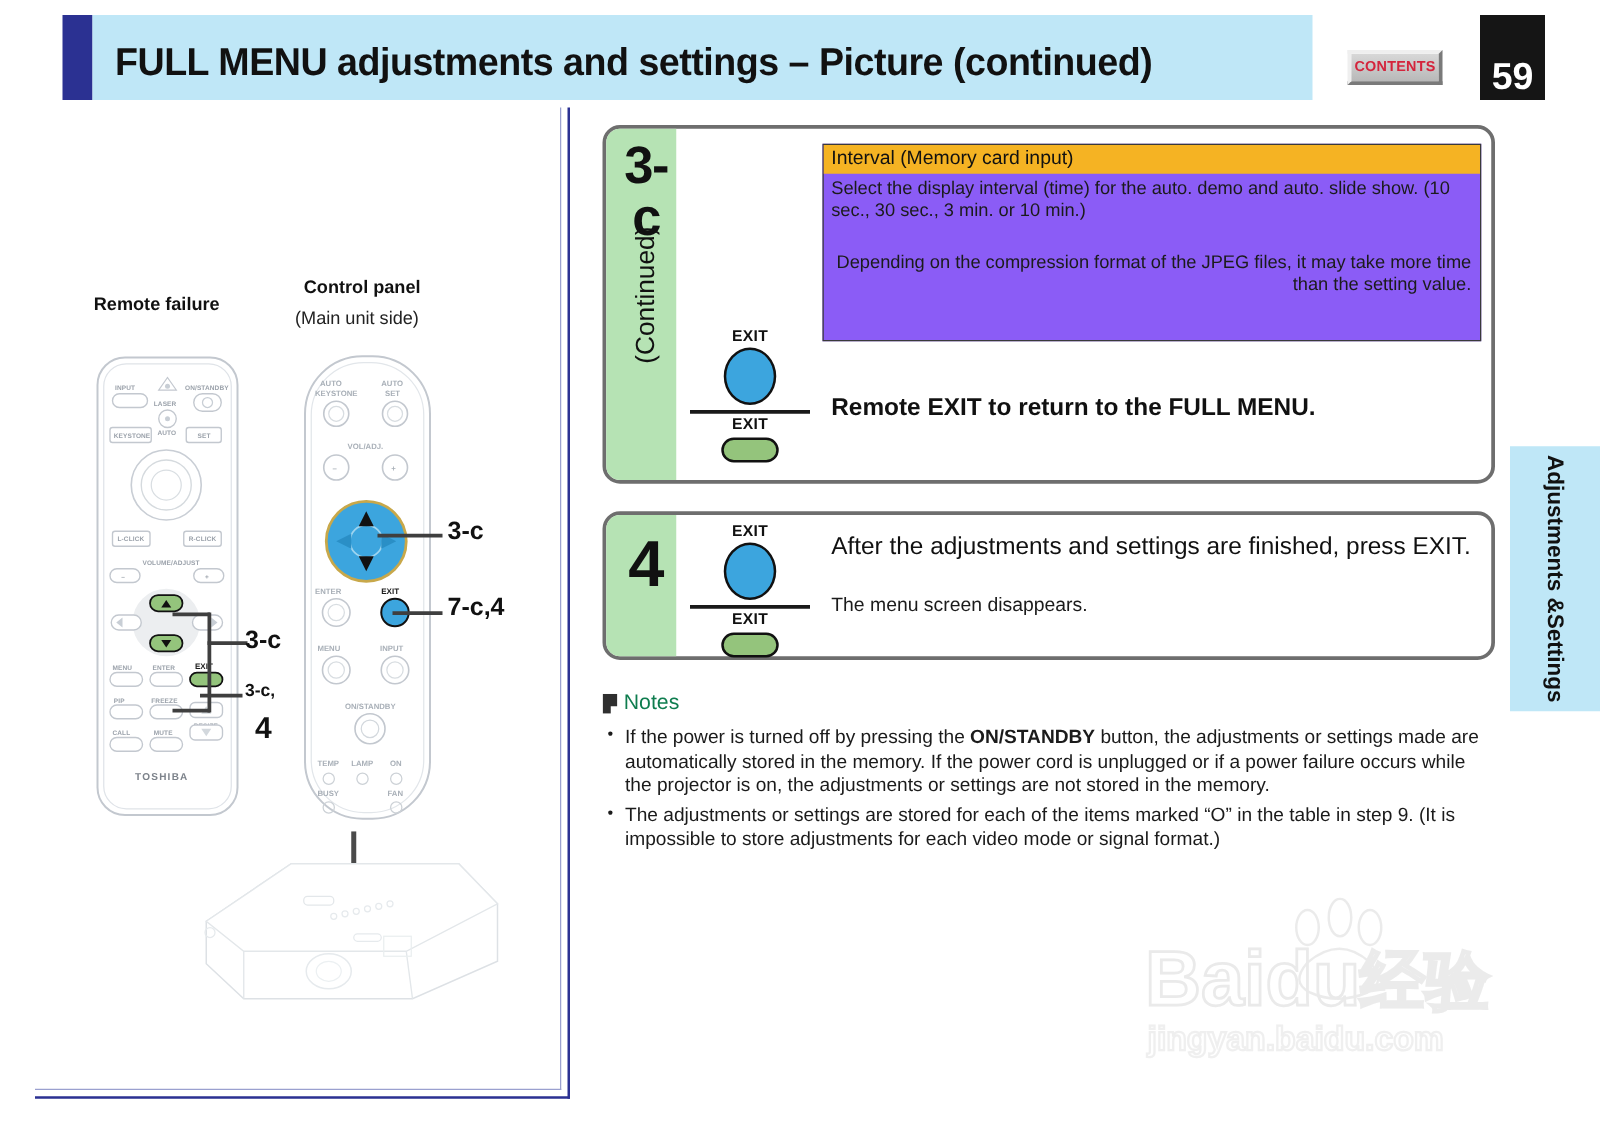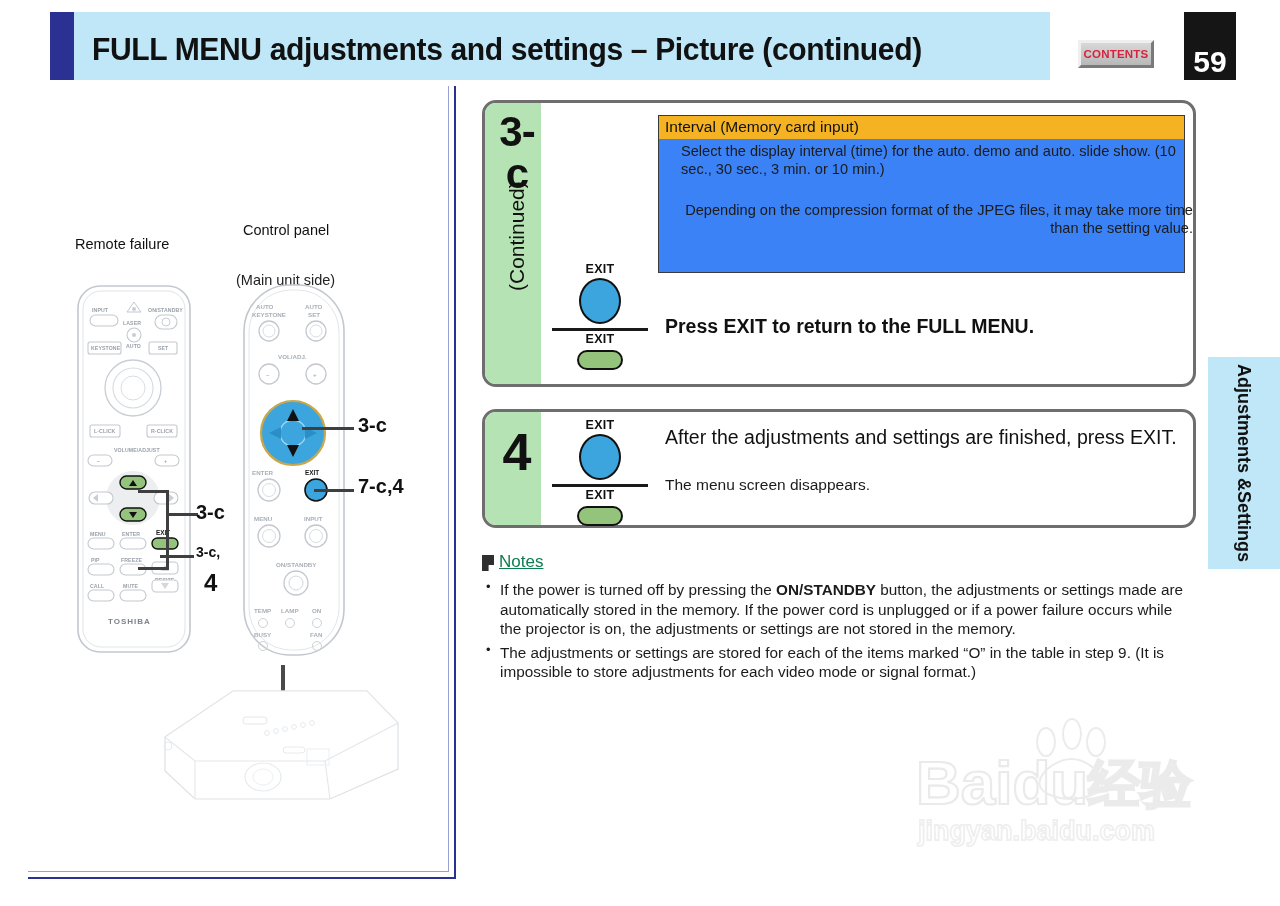--- a/index.html
+++ b/index.html
@@ -39,24 +39,24 @@
   #left-frame {
     position:absolute; left:28px; top:86px; width:428px; height:793px;
     border-right:2px solid #2b3192; border-bottom:2px solid #2b3192;
   }
   #left-frame-inner {
     position:absolute; left:28px; top:86px; width:421px; height:786px;
     border-right:1px solid #9aa0cf; border-bottom:1px solid #9aa0cf;
   }
 
   
-  .cap { position:absolute; font-weight:normal; color:#111; }
+  .cap { position:absolute; font-weight:bold; color:#111; }
   #cap-remote { left:75px; top:236px; font-size:14.5px; }
   #cap-panel  { left:243px; top:222px; font-size:14.5px; }
-  #cap-panel-sub { position:absolute; left:236px; top:247px; font-size:14.5px; font-weight:normal; color:#222;margin-top:25px; }
+  #cap-panel-sub { position:absolute; left:236px; top:247px; font-size:14.5px; font-weight:normal; color:#222; }
   #remote-svg { position:absolute; left:70px; top:280px; }
   #panel-svg  { position:absolute; left:238px; top:275px; }
   #projector-svg { position:absolute; left:155px; top:665px; }
 
   .btn-txt { font-family:"Liberation Sans", sans-serif; fill:#9aa1aa; font-size:5.2px; font-weight:bold; letter-spacing:0.1px; }
   .btn-txt-p { font-family:"Liberation Sans", sans-serif; fill:#a9b0b8; font-size:6.2px; font-weight:bold; }
   .btn-txt-on { font-family:"Liberation Sans", sans-serif; fill:#1a1a1a; font-size:6.4px; font-weight:bold; }
   .brand { font-family:"Liberation Sans", sans-serif; fill:#7d838b; font-size:8px; font-weight:bold; letter-spacing:1px; }
 
   
@@ -87,27 +87,27 @@
   #step3c-card { left:482px; top:100px; width:714px; height:287px; }
   #step3c-num { left:6px; top:8px; width:52px; text-align:center; font-size:42px; letter-spacing:-1px; }
   #step3c-cont {
     position:absolute; left:6px; top:150px; width:52px; text-align:center;
     font-size:21px; font-weight:normal; color:#111;
     transform:rotate(-90deg); transform-origin:center center; white-space:nowrap;
   }
 
   #info-box {
     position:absolute; left:173px; top:12px; width:527px; height:158px;
-    border:1.5px solid #3a3a3a; background:#3b82f6;
+    border:1.5px solid #3a3a3a; background:#8b5cf6;
   }
   #info-title {
     position:absolute; left:0; top:0; right:0; height:23px; background:#f5b323;
     font-size:15.5px; color:#111; padding:2px 0 0 6px;
   }
-  .info-p { position:absolute; left:22px; font-size:14.6px; color:#1b1b1b; line-height:1.22; width:512px; }
+  .info-p { position:absolute; left:6px; font-size:14.6px; color:#1b1b1b; line-height:1.22; width:512px; }
   #info-p1 { top:27px; }
   #info-p2 { top:86px;text-align:right; }
 
   #step3c-instr {
     position:absolute; left:180px; top:212px; width:520px;
     font-size:19.5px; font-weight:bold; color:#111;
   }
 
   #step4-card { left:482px; top:409px; width:714px; height:119px; }
   #step4-num { left:6px; top:14px; width:52px; text-align:center; font-size:52px; }
@@ -133,21 +133,21 @@
   #exit-3c { left:552px; top:262px; }
   #exit-4  { left:552px; top:418px; }
 
   
   #notes { position:absolute; left:482px; top:552px; width:712px; }
   #notes-head { position:relative; height:24px; }
   #notes-flag {
     position:absolute; left:0; top:3px; width:12px; height:16px;
     background:#2f2f2f; clip-path:polygon(0 0,100% 0,100% 62%,55% 62%,55% 100%,0 100%);
   }
-  #notes-title { position:absolute; left:17px; top:0; font-size:17px; color:#0f7d4f;text-decoration:underline; }
+  #notes-title { position:absolute; left:17px; top:0; font-size:17px; color:#0f7d4f; }
   .note-item { position:relative; padding-left:18px; font-size:15.3px; line-height:1.28; color:#1b1b1b; margin-top:4px; }
   .note-item::before { content:"•"; position:absolute; left:4px; top:-1px; font-size:13px; color:#1b1b1b; }
   .note-item b { font-weight:bold; }
 
   
   #side-tab {
     position:absolute; left:1208px; top:357px; width:72px; height:212px;
     background:#bfe7f7;
   }
   #side-tab-text {
@@ -345,21 +345,21 @@
   <div class="step-tab"></div>
   <div class="step-num" id="step3c-num">3-c</div>
   <div id="step3c-cont">(Continued)</div>
 
   <div id="info-box">
     <div id="info-title">Interval (Memory card input)</div>
     <div class="info-p" id="info-p1">Select the display interval (time) for the auto. demo and auto. slide show.  (10 sec., 30 sec., 3 min. or 10 min.)</div>
     <div class="info-p" id="info-p2">Depending on the compression format of the JPEG files, it may take more time than the setting value.</div>
   </div>
 
-  <div id="step3c-instr">Press EXIT to return to the FULL MENU.</div>
+  <div id="step3c-instr">Remote EXIT to return to the FULL MENU.</div>
 </div>
 
 <div class="exitgrp" id="exit-3c">
   <div class="lbl-top">EXIT</div>
   <div class="circle"></div>
   <div class="divider"></div>
   <div class="lbl-bot">EXIT</div>
   <div class="pill"></div>
 </div>
 

